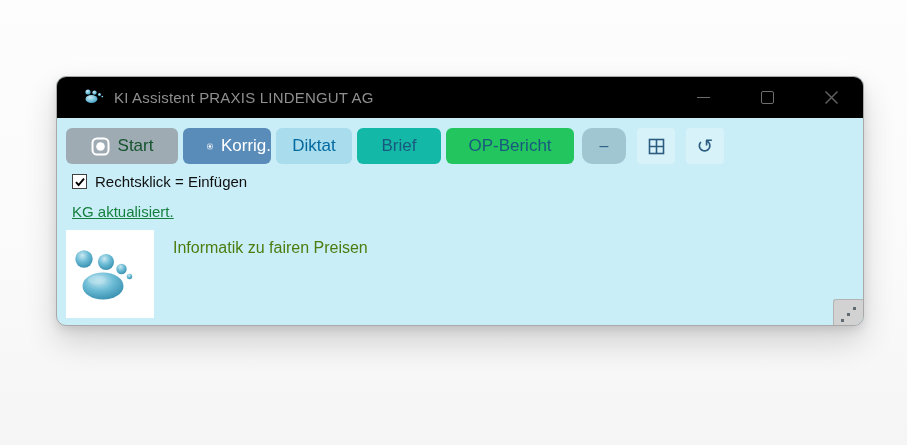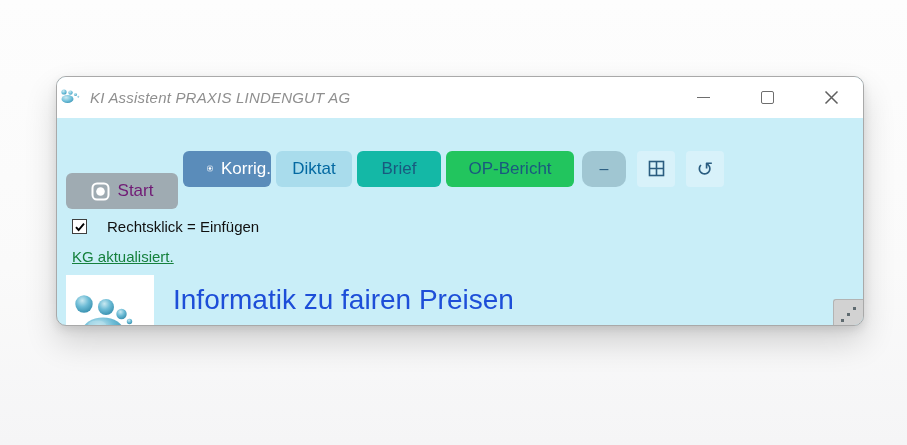--- a/index.html
+++ b/index.html
@@ -8,58 +8,58 @@
 
   .stage { position:relative; width:907px; height:445px;
            background:linear-gradient(180deg,#fdfdfd 0%,#fafafa 60%,#f5f5f6 100%); overflow:hidden; }
 
   .app-window { position:absolute; left:56px; top:76px; width:808px; height:250px;
                 border:1px solid #a9a9a9; border-radius:10px; background:#c9eef8;
                 box-shadow:0 16px 32px rgba(0,0,0,.16), 0 4px 10px rgba(0,0,0,.10);
                 overflow:hidden; }
 
   
-  .titlebar { height:41px; background:#ffffff; display:flex; align-items:center; padding-left:2px;font-style:italic; }
+  .titlebar { height:41px; background:#000000; display:flex; align-items:center; padding-left:26px; }
   .app-icon { flex:0 0 auto; }
   .win-title { margin-left:9px; font-size:15px; color:#8f8f8f; letter-spacing:.2px; }
   .controls { margin-left:auto; display:flex; height:100%; }
   .ctrl { width:64px; height:100%; display:flex; align-items:center; justify-content:center;
           background:none; border:none; cursor:pointer; }
   .min-glyph { display:block; width:13px; height:0; border-top:1.6px solid #6e6e6e; }
   .max-glyph { display:block; width:13px; height:13px; border:1.6px solid #6e6e6e; border-radius:2px; background:transparent; }
 
   
   .content { position:relative; height:209px; padding:10px 0 0 9px; }
   .toolbar { display:flex; align-items:center; gap:5px; }
   .tbtn { height:36px; border:none; border-radius:6px; font-size:17px; cursor:pointer;
           display:flex; align-items:center; justify-content:center; gap:8px;
           font-family:"Liberation Sans","DejaVu Sans",sans-serif; }
-  .btn-start   { width:112px; background:#9fabb2; color:#701a75;margin-top:45px; }
+  .btn-start   { width:112px; background:#9fabb2; color:#14532d; }
   .btn-korrig  { width:88px;  background:#5a8cba; color:#ffffff;padding-left:24px; }
   .btn-diktat  { width:76px;  background:#a9dcec; color:#0369a1; }
   .btn-brief   { width:84px;  background:#14b8a6; color:#19597f; }
   .btn-op      { width:128px; background:#22c55e; color:#19597f; }
   .btn-collapse{ width:44px;  background:#a0c6d2; color:#2a5d80; border-radius:10px;
                  font-size:16px; margin-left:3px; }
   .btn-mini    { width:38px;  background:#d8f2fa; color:#2a5d80; border-radius:4px; margin-left:6px; }
   .refresh-glyph { font-family:"DejaVu Sans",sans-serif; font-size:20px; line-height:1; color:#2a5d80; }
 
   
-  .check-row { display:flex; align-items:center; gap:20px; margin:9px 0 0 6px; cursor:pointer; width:max-content;justify-content:center; }
+  .check-row { display:flex; align-items:center; gap:8px; margin:9px 0 0 6px; cursor:pointer; width:max-content;justify-content:center; }
   .checkbox { width:15px; height:15px; background:#ffffff; border:1px solid #3f3f3f;
               display:flex; align-items:center; justify-content:center; }
   .check-label { font-size:15px; color:#101010; }
 
   .status-text { margin:13px 0 0 6px; font-size:15px; color:#15803d;text-decoration:underline; }
 
   
   .brand-row { display:flex; align-items:flex-start; gap:19px; margin-top:10px; }
   .logo-box { width:88px; height:88px; background:#ffffff; flex:0 0 auto; }
   .brand-heading { font-size:33px; font-weight:700; color:#1e5d92; margin-top:5px; letter-spacing:.2px; }
-  .brand-subtitle { font-size:28px; color:#1d4ed8; margin-top:9px; }
+  .brand-subtitle { font-size:16px; color:#4d7c0f; margin-top:9px; }
 
   
   .resize-grip { position:absolute; right:0; bottom:0; width:30px; height:28px;
                  background:#d2d2d2; border-left:1px solid #b3b3b3; border-top:1px solid #b3b3b3;
                  border-top-left-radius:3px; border-bottom-right-radius:9px; cursor:nwse-resize; }
   .grip-dot { position:absolute; width:3px; height:3px; background:#5f6b70; }
   .grip-dot.d1 { right:7px;  top:7px; }
   .grip-dot.d2 { right:13px; top:13px; }
   .grip-dot.d3 { right:19px; top:19px; }
 </style>

